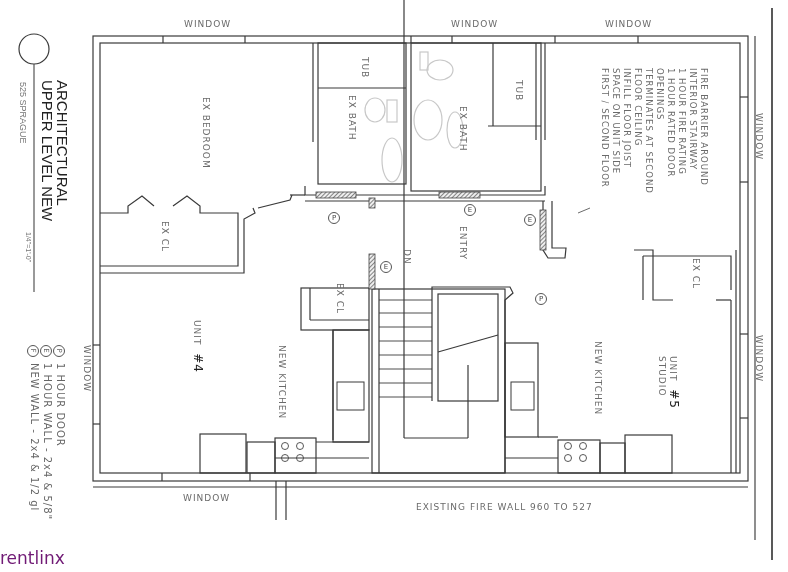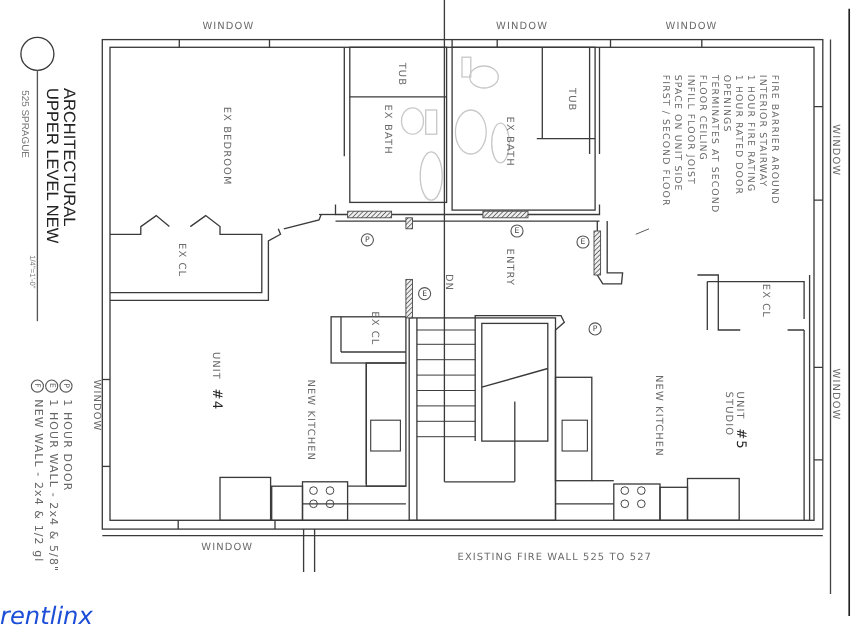--- a/index.html
+++ b/index.html
@@ -4,21 +4,21 @@
 <style>
   html, body { margin:0; padding:0; background:#ffffff; }
   body { width:788px; height:572px; position:relative; overflow:hidden; font-family:"Liberation Sans", sans-serif; color:#555; }
   svg { position:absolute; left:0; top:0; }
   .lbl { position:absolute; font-family:"DejaVu Sans", sans-serif; font-size:9px; letter-spacing:1px; color:#6a6a6a; white-space:nowrap; }
   .rot90 { transform-origin:0 0; transform:rotate(90deg); }
   .title { position:absolute; font-family:"Liberation Sans", sans-serif; font-size:15px; line-height:15px; color:#222; white-space:nowrap; transform-origin:0 0; transform:rotate(90deg); }
   .sub { position:absolute; font-family:"Liberation Sans", sans-serif; font-size:9px; color:#777; white-space:nowrap; transform-origin:0 0; transform:rotate(90deg); }
   .legend-row { position:absolute; font-family:"DejaVu Sans", sans-serif; font-size:10px; color:#666; white-space:nowrap; transform-origin:0 0; transform:rotate(90deg); letter-spacing:1px; }
   .legend-sym { display:inline-block; width:10px; height:10px; border:1px solid #555; border-radius:50%; font-size:7px; line-height:10px; text-align:center; margin-right:6px; }
-  .watermark { position:absolute; left:0; top:548px; font-family:"DejaVu Sans", sans-serif; font-size:22px; color:#1d4ed8; letter-spacing:0px;font-style:italic; }
+  .watermark { position:absolute; left:0; top:548px; font-family:"DejaVu Sans", sans-serif; font-size:17px; color:#701a75; letter-spacing:0px; }
   .unit-num { color:#222; font-size:12px; }
 </style>
 </head>
 <body>
 
 <svg width="788" height="572" viewBox="0 0 788 572">
   <defs>
     <pattern id="hatch" width="3" height="3" patternUnits="userSpaceOnUse" patternTransform="rotate(45)">
       <rect width="3" height="3" fill="#eee"></rect>
       <line x1="0" y1="0" x2="0" y2="3" stroke="#555" stroke-width="1.4"></line>
@@ -207,21 +207,21 @@
 <div class="lbl rot90" style="left:698px;top:68px;font-size:8.5px;">INTERIOR STAIRWAY</div>
 <div class="lbl rot90" style="left:687px;top:68px;font-size:8.5px;">1 HOUR FIRE RATING</div>
 <div class="lbl rot90" style="left:676px;top:68px;font-size:8.5px;">1 HOUR RATED DOOR</div>
 <div class="lbl rot90" style="left:665px;top:68px;font-size:8.5px;">OPENINGS</div>
 <div class="lbl rot90" style="left:654px;top:68px;font-size:8.5px;">TERMINATES AT SECOND</div>
 <div class="lbl rot90" style="left:643px;top:68px;font-size:8.5px;">FLOOR CEILING</div>
 <div class="lbl rot90" style="left:632px;top:68px;font-size:8.5px;">INFILL FLOOR JOIST</div>
 <div class="lbl rot90" style="left:621px;top:68px;font-size:8.5px;">SPACE ON UNIT SIDE</div>
 <div class="lbl rot90" style="left:610px;top:68px;font-size:8.5px;">FIRST / SECOND FLOOR</div>
 
-<div class="lbl" style="left:416px;top:502px;">EXISTING FIRE WALL 525 TO 527</div>
+<div class="lbl" style="left:416px;top:502px;">EXISTING FIRE WALL 960 TO 527</div>
 
 <div class="lbl" style="left:328px;top:212px;border:1px solid #555;border-radius:50%;width:10px;height:10px;font-size:7px;line-height:10px;text-align:center;letter-spacing:0;color:#444;">P</div>
 <div class="lbl" style="left:464px;top:204px;border:1px solid #555;border-radius:50%;width:10px;height:10px;font-size:7px;line-height:10px;text-align:center;letter-spacing:0;color:#444;">E</div>
 <div class="lbl" style="left:524px;top:214px;border:1px solid #555;border-radius:50%;width:10px;height:10px;font-size:7px;line-height:10px;text-align:center;letter-spacing:0;color:#444;">E</div>
 <div class="lbl" style="left:380px;top:261px;border:1px solid #555;border-radius:50%;width:10px;height:10px;font-size:7px;line-height:10px;text-align:center;letter-spacing:0;color:#444;">E</div>
 <div class="lbl" style="left:535px;top:293px;border:1px solid #555;border-radius:50%;width:10px;height:10px;font-size:7px;line-height:10px;text-align:center;letter-spacing:0;color:#444;">P</div>
 
 <div class="watermark">rentlinx</div>
 
 </body></html>

